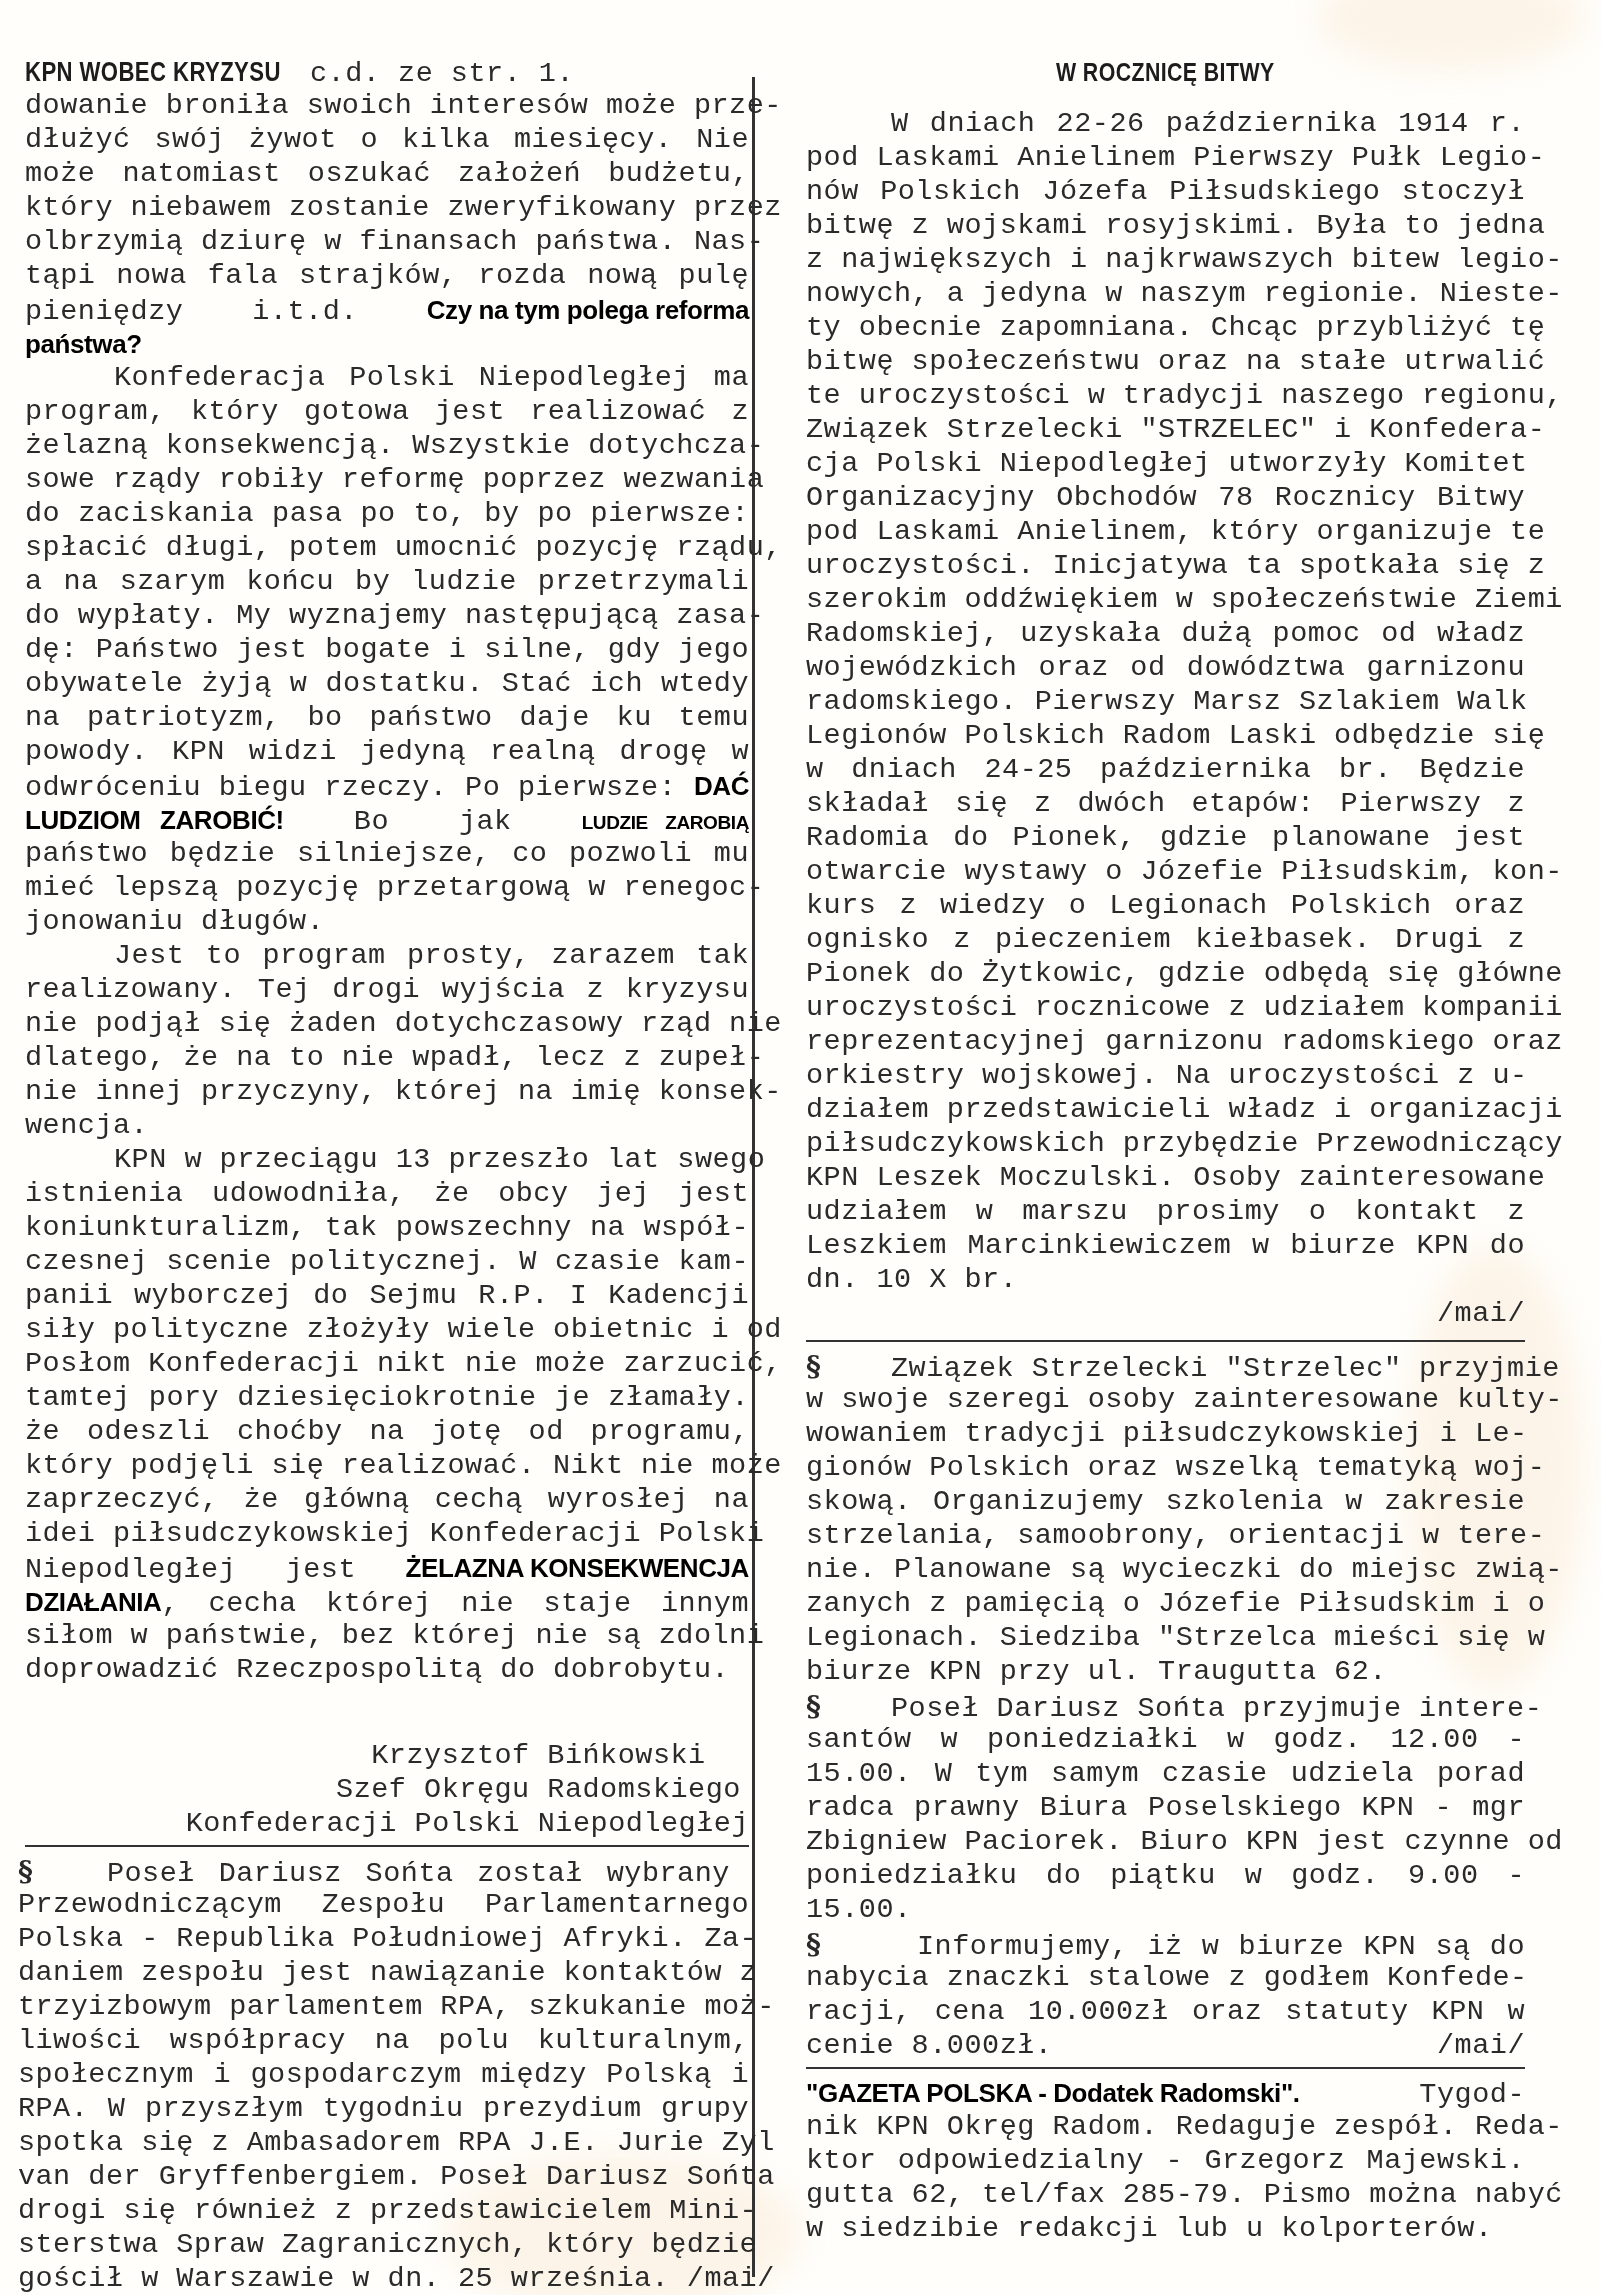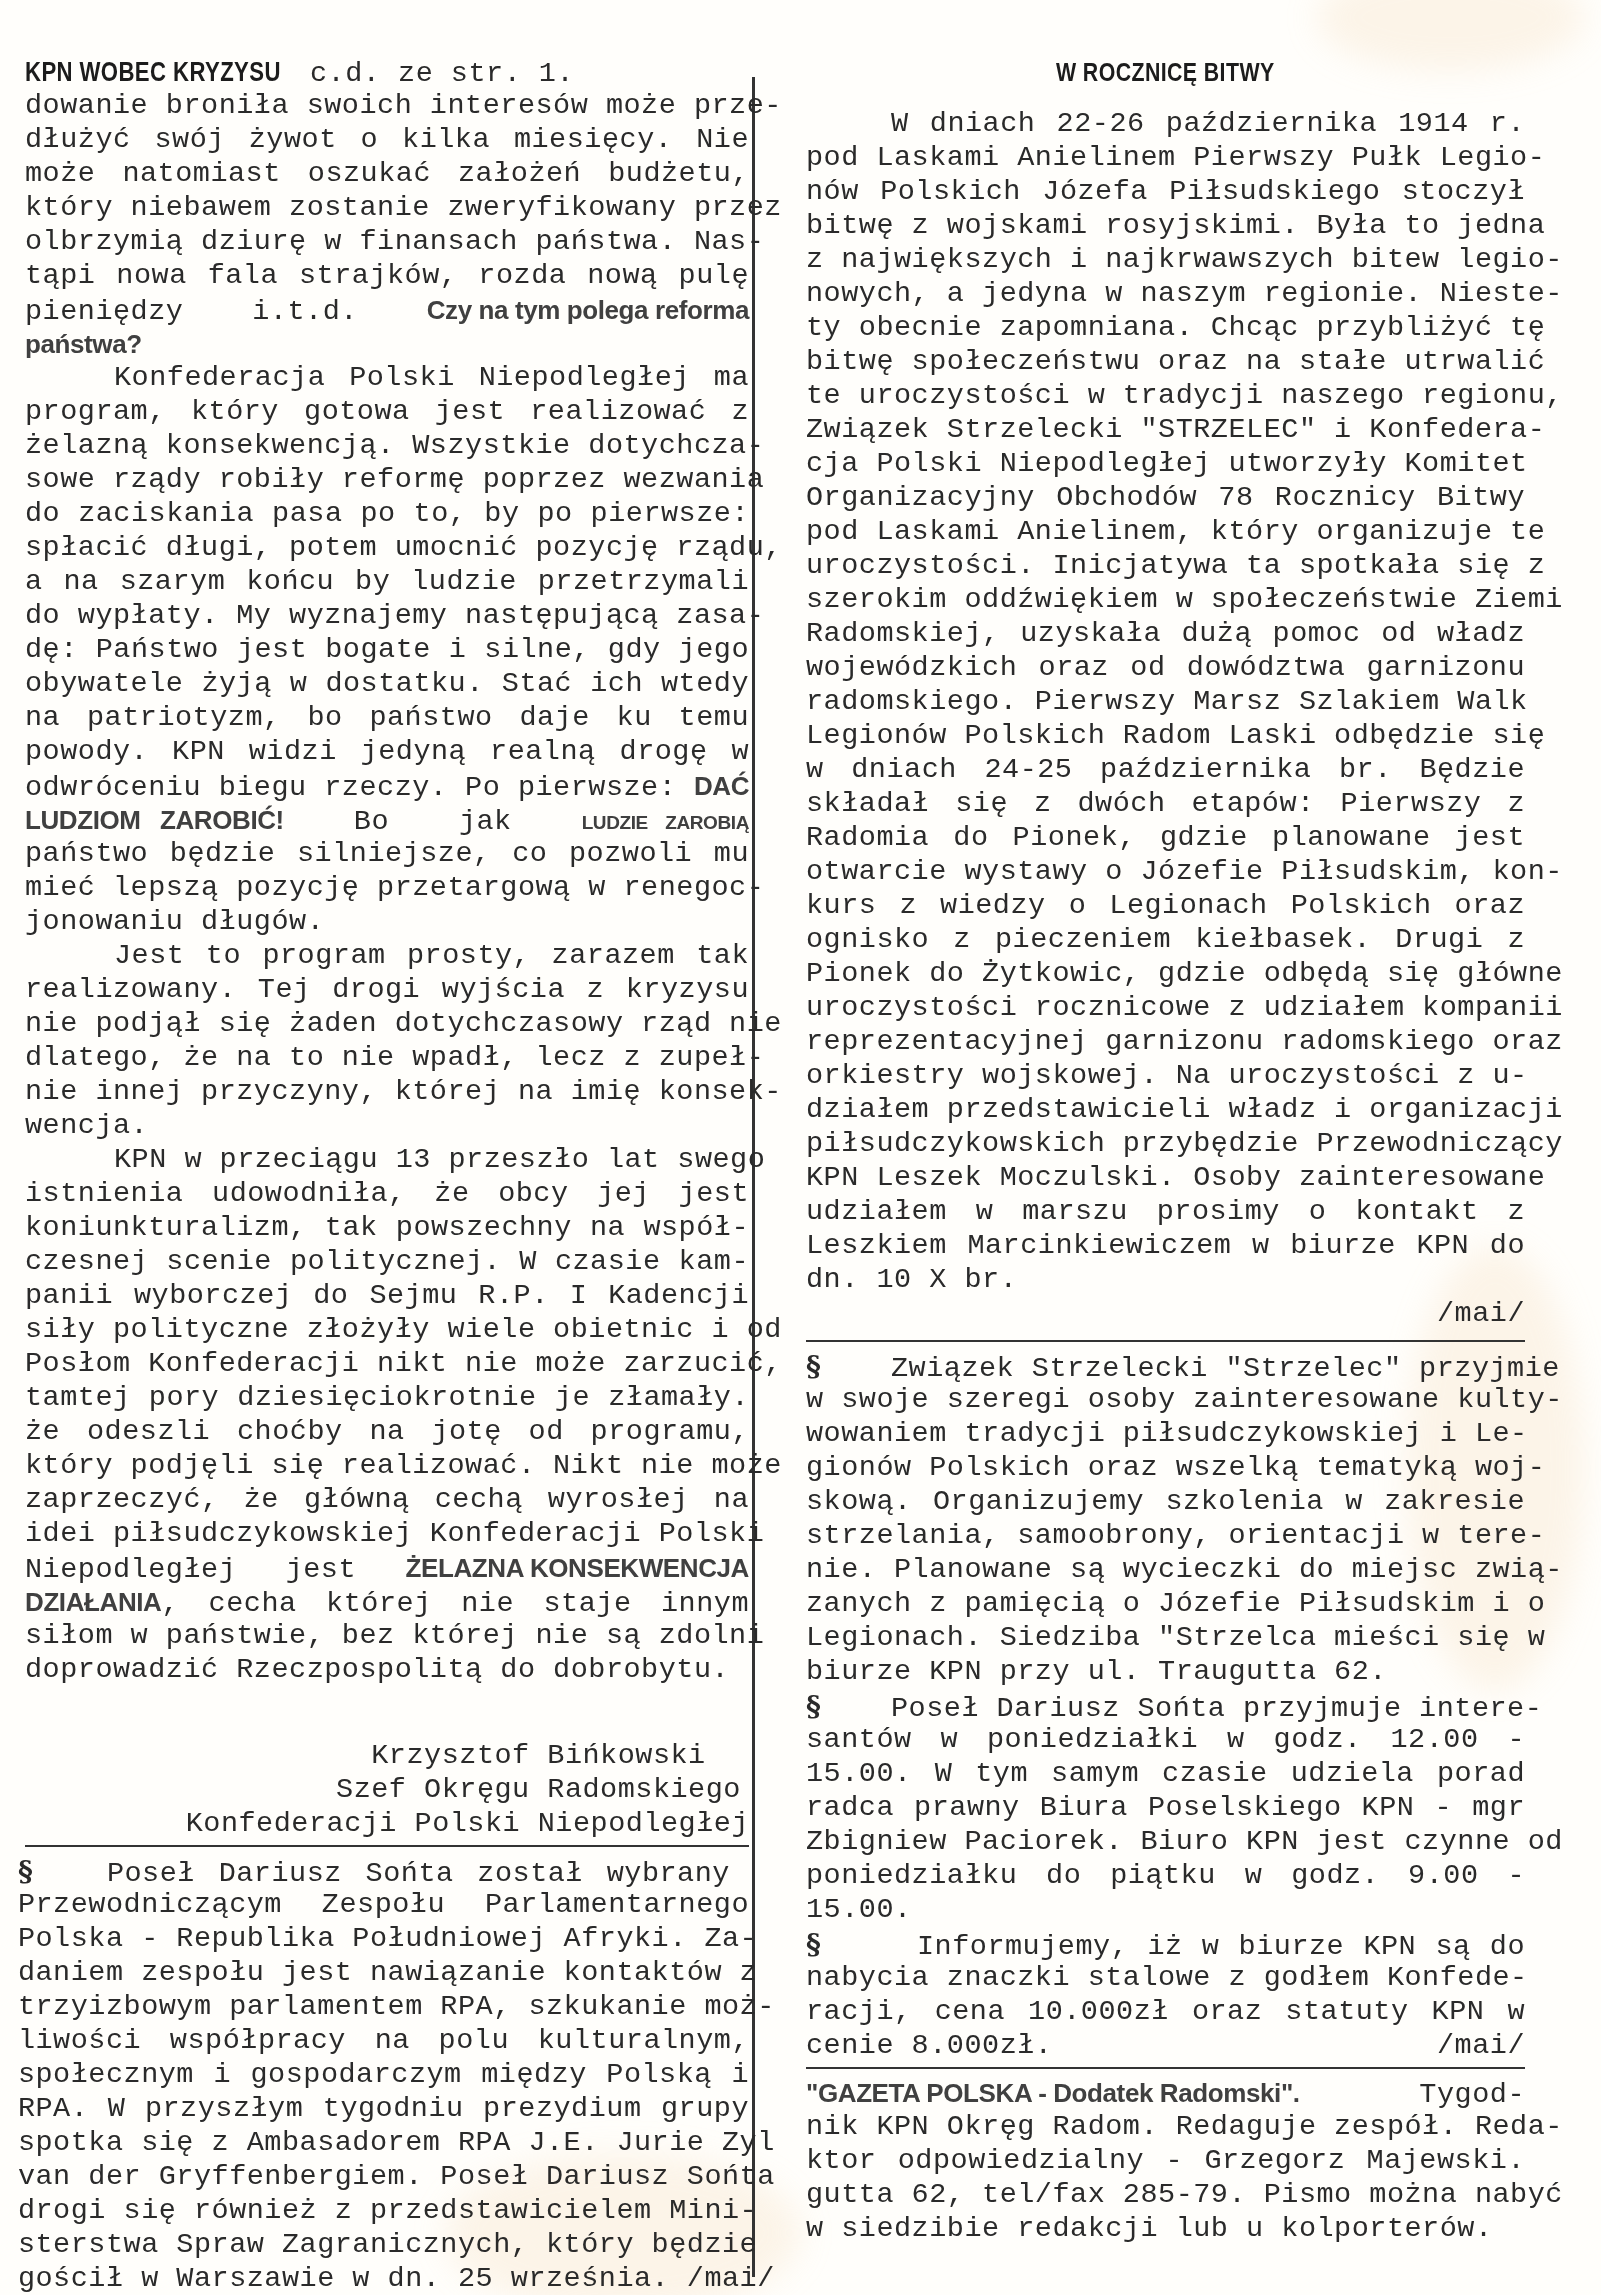--- a/index.html
+++ b/index.html
@@ -18,21 +18,21 @@
     font-size: 28.5px; line-height: 34px; height: 34px;
     white-space: nowrap; overflow: visible;
     text-align: justify; text-align-last: justify;
     transform: scaleX(1.0);
     letter-spacing: 0.5px;
   }
   .line.left { text-align: left; text-align-last: left; }
   .line.center { text-align: center; text-align-last: center; }
   .line.right { text-align: right; text-align-last: right; }
   .indent { padding-left: 89px; }
-  .b { font-family: "Liberation Sans", sans-serif; font-weight: bold; font-size: 27px; letter-spacing: -0.4px; color: #404040; transform: scaleX(0.86); display: inline-block; transform-origin: left center; }
+  .b { font-family: "Liberation Sans", sans-serif; font-weight: bold; font-size: 27px; letter-spacing: -0.4px; color: #000000; transform: scaleX(0.86); display: inline-block; transform-origin: left center; }
   .heading { font-family: "Liberation Sans", sans-serif; font-weight: bold; font-size: 27px; color: #1c1c1c; display:inline-block; transform: scaleX(0.82); transform-origin: left center; }
   .heading-center { font-family: "Liberation Sans", sans-serif; font-weight: bold; font-size: 26px; color: #1c1c1c; display:inline-block; transform: scaleX(0.82); }
   .rule { height: 0; border-top: 2.7px solid #333; margin: 3.6px 0 7.1px 0; }
   .para-mark { font-family: "DejaVu Serif", serif; font-weight: bold; display: inline-block; width: 89px; text-align: left; }
   .gap { height: 34px; }
   .gap-half { height: 18px; }
 </style>
 </head>
 <body>
 

